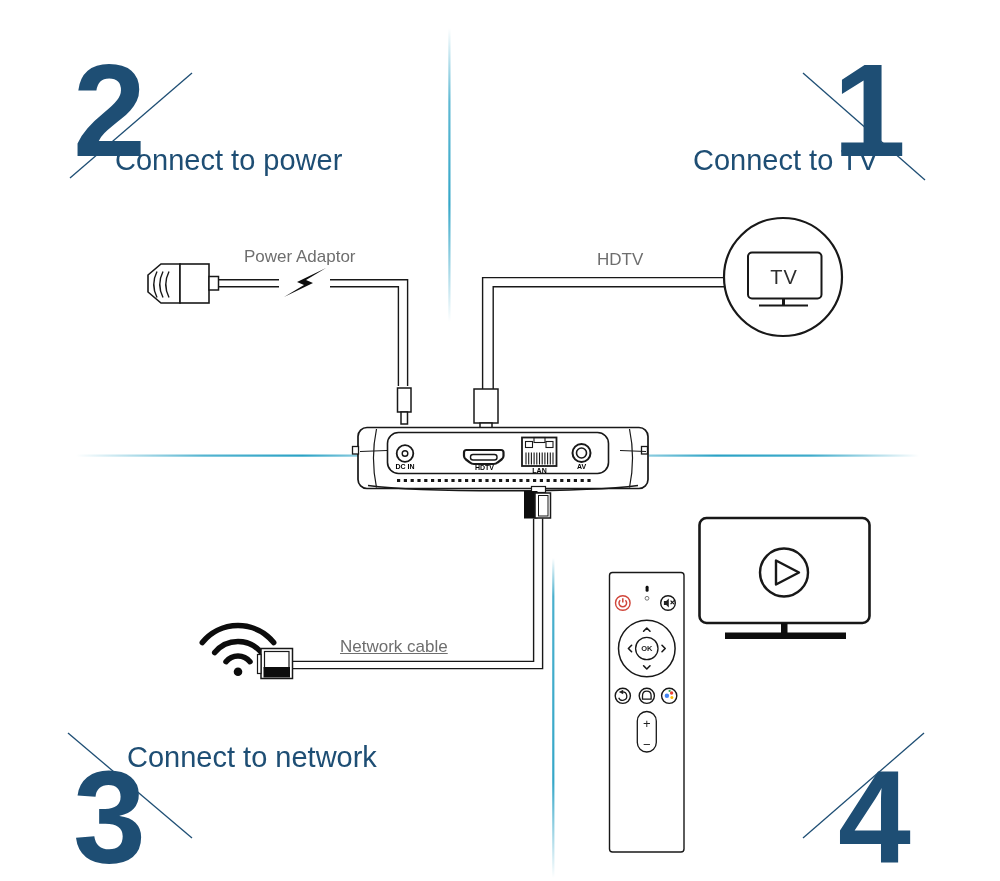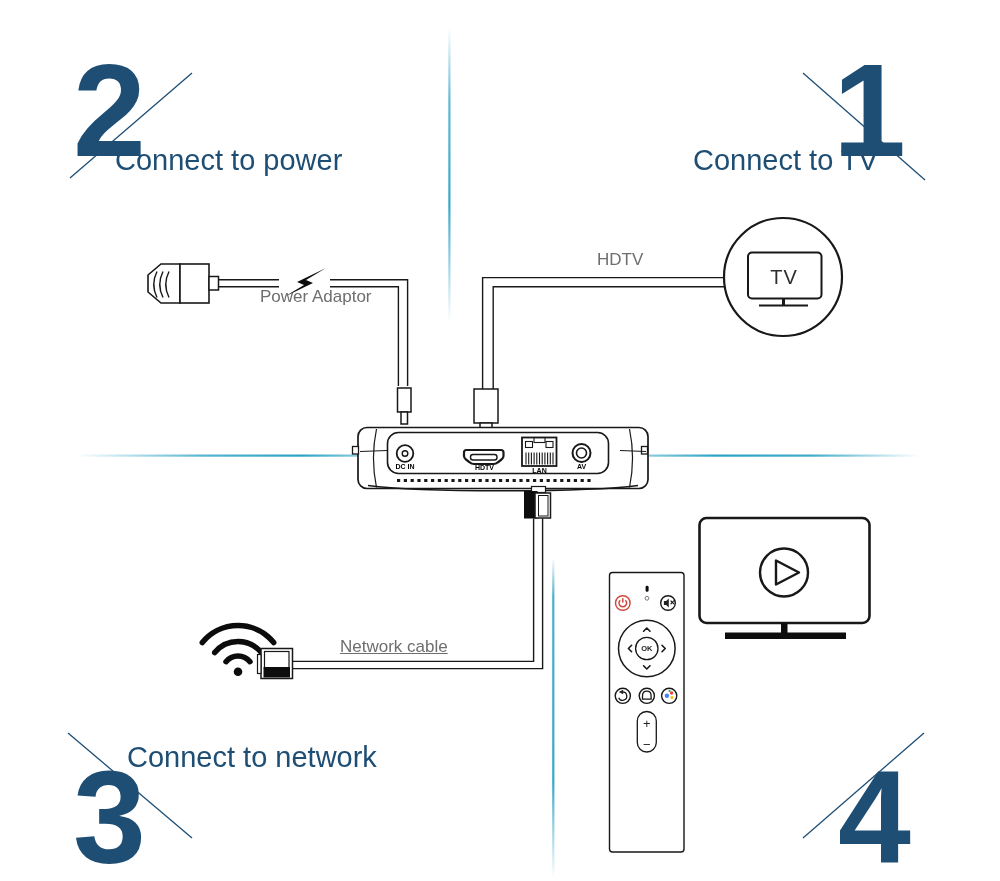--- a/index.html
+++ b/index.html
@@ -235,17 +235,17 @@
 
   <div class="num" style="left:73px;top:45px;">2</div>
   <div class="num" style="left:833px;top:45px;">1</div>
   <div class="num" style="left:73px;top:752px;">3</div>
   <div class="num" style="left:838px;top:752px;">4</div>
 
   <div class="title" style="left:115px;top:144px;">Connect to power</div>
   <div class="title" style="left:693px;top:144px;">Connect to TV</div>
   <div class="title" style="left:127px;top:741px;">Connect to network</div>
 
-  <div class="small-label" style="left:260px;top:248px;margin-top:40px;">Power Adaptor</div>
+  <div class="small-label" style="left:244px;top:248px;">Power Adaptor</div>
   <div class="small-label" style="left:597px;top:251px;">HDTV</div>
   <div class="small-label" style="left:340px;top:638px;text-decoration:underline;">Network cable</div>
 
 </div>
 
 </body></html>

